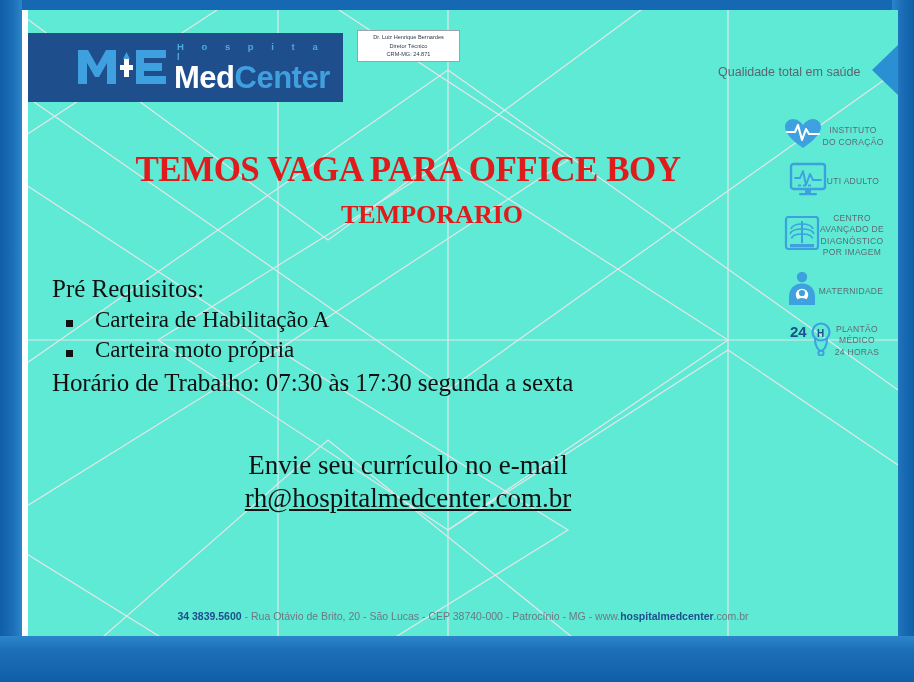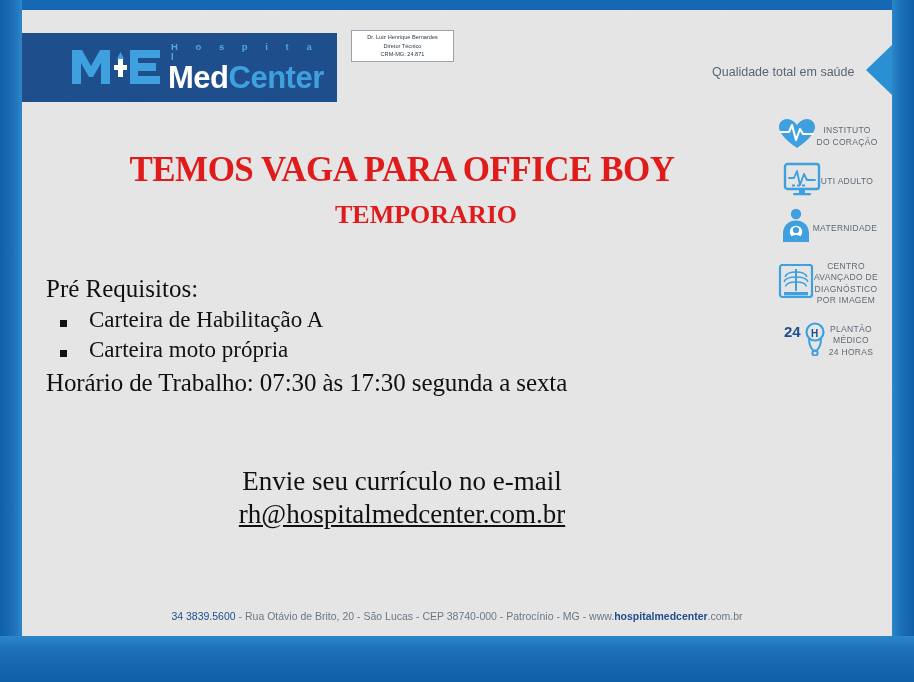--- a/index.html
+++ b/index.html
@@ -30,23 +30,23 @@
   .frame-top    { left: 0;  top: 0;    width: 914px; height: 10px; }
   .frame-bottom { left: 0;  bottom: 0; width: 914px; height: 46px; }
 
   .frame-left   { background: linear-gradient(to right, #0f5EA8 0%, #1C6FB8 60%, #2C86C9 100%); }
   .frame-right  { background: linear-gradient(to left,  #0f5EA8 0%, #1C6FB8 60%, #2C86C9 100%); }
   .frame-bottom { background: linear-gradient(to top,   #0f5EA8 0%, #1C6FB8 70%, #2C86C9 100%); }
   .frame-top    { background: #1668B3; }
 
   .inner-white {
     position: absolute;
-    left: 22px; top: 10px;
+    left: 28px; top: 10px;
     width: 870px; height: 626px;
-    background: #e5e5e5;
+    background: #5eead4;
     overflow: hidden;
   }
 
   
   .watermark {
     position: absolute;
     left: 0; top: 0;
     width: 870px; height: 626px;
     pointer-events: none;
   }
@@ -188,21 +188,21 @@
 
   .contact-block {
     position: absolute;
     left: 0;
     top: 440px;
     width: 760px;
     text-align: center;
     font-family: "Liberation Serif", serif;
     color: #111111;
   }
-  .contact-line1 { font-size: 27px; margin-top: 16px; }
+  .contact-line1 { font-size: 27px; }
   .contact-email {
     font-size: 27px;
     text-decoration: underline;
     margin-top: 2px;
   }
 
   
   .services {
     position: absolute;
     right: 4px;
@@ -234,21 +234,21 @@
     position: absolute;
     left: 0;
     bottom: 14px;
     width: 870px;
     text-align: center;
     font-size: 10.5px;
     color: #6c7883;
     white-space: nowrap;
   }
   .footer b { color: #1F4E8C; }
-  .footer .phone { color: #1F4E8C; font-weight: normal; }
+  .footer .phone { color: #1F4E8C; font-weight: bold; }
 </style>
 </head>
 <body>
 
 <div id="poster">
 
   <div class="frame-top"></div>
   <div class="frame-left"></div>
   <div class="frame-right"></div>
   <div class="frame-bottom"></div>
@@ -346,33 +346,20 @@
             <rect x="2" y="2" width="34" height="25" rx="2.5" fill="none" stroke="#3FA0DF" stroke-width="2.4"></rect>
             <polyline points="6,16 11,16 14,9 17,23 21,12 24,18 32,18" fill="none" stroke="#3FA0DF" stroke-width="1.9" stroke-linejoin="round" stroke-linecap="round"></polyline>
             <rect x="9" y="22.5" width="3" height="2" fill="#3FA0DF"></rect>
             <rect x="14" y="22.5" width="3" height="2" fill="#3FA0DF"></rect>
             <rect x="19" y="22.5" width="3" height="2" fill="#3FA0DF"></rect>
             <rect x="16" y="27" width="6" height="4" fill="#3FA0DF"></rect>
             <rect x="10" y="31" width="18" height="2.3" rx="1" fill="#3FA0DF"></rect>
           </svg>
         </span>
         <span class="service-label">UTI ADULTO</span>
-      </div>
-
-      <div class="service">
-        <span class="service-icon">
-          <svg width="34" height="36" viewBox="0 0 34 36">
-            <circle cx="17" cy="6" r="5.2" fill="#3FA0DF"></circle>
-            <path d="M17 12.5 C9 12.5 4 18 4 26 L4 34 L30 34 L30 26 C30 18 25 12.5 17 12.5 Z" fill="#3FA0DF"></path>
-            <circle cx="17" cy="24" r="6.2" fill="#ffffff"></circle>
-            <circle cx="17" cy="22" r="3.1" fill="#3FA0DF"></circle>
-            <path d="M11 30 C13 26 21 26 23 30 Z" fill="#3FA0DF"></path>
-          </svg>
-        </span>
-        <span class="service-label">MATERNIDADE</span>
       </div>
 
       <div class="service">
         <span class="service-icon">
           <svg width="36" height="34" viewBox="0 0 36 34">
             <rect x="2" y="1" width="32" height="32" rx="2.5" fill="none" stroke="#3FA0DF" stroke-width="2.2"></rect>
             <line x1="18" y1="5" x2="18" y2="27" stroke="#3FA0DF" stroke-width="2"></line>
             <path d="M18 8 C12 8 8 10 7 13" fill="none" stroke="#3FA0DF" stroke-width="1.6"></path>
             <path d="M18 8 C24 8 28 10 29 13" fill="none" stroke="#3FA0DF" stroke-width="1.6"></path>
             <path d="M18 13 C11 13 7 15 6 18" fill="none" stroke="#3FA0DF" stroke-width="1.6"></path>
@@ -383,20 +370,33 @@
           </svg>
         </span>
         <span class="service-label">CENTRO
 AVANÇADO DE
 DIAGNÓSTICO
 POR IMAGEM</span>
       </div>
 
       <div class="service">
         <span class="service-icon">
+          <svg width="34" height="36" viewBox="0 0 34 36">
+            <circle cx="17" cy="6" r="5.2" fill="#3FA0DF"></circle>
+            <path d="M17 12.5 C9 12.5 4 18 4 26 L4 34 L30 34 L30 26 C30 18 25 12.5 17 12.5 Z" fill="#3FA0DF"></path>
+            <circle cx="17" cy="24" r="6.2" fill="#ffffff"></circle>
+            <circle cx="17" cy="22" r="3.1" fill="#3FA0DF"></circle>
+            <path d="M11 30 C13 26 21 26 23 30 Z" fill="#3FA0DF"></path>
+          </svg>
+        </span>
+        <span class="service-label">MATERNIDADE</span>
+      </div>
+
+      <div class="service">
+        <span class="service-icon">
           <svg width="46" height="34" viewBox="0 0 46 34">
             <text x="1" y="15" font-family="Liberation Sans, sans-serif" font-size="15" font-weight="bold" fill="#1F4E8C">24</text>
             <circle cx="32" cy="10" r="8.5" fill="none" stroke="#3FA0DF" stroke-width="2.2"></circle>
             <text x="28" y="14.5" font-family="Liberation Sans, sans-serif" font-size="10" font-weight="bold" fill="#1F4E8C">H</text>
             <path d="M26 17 C26 25 30 29 32 29 C34 29 38 25 38 17" fill="none" stroke="#3FA0DF" stroke-width="2.1" stroke-linecap="round"></path>
             <circle cx="32" cy="31" r="2.6" fill="none" stroke="#3FA0DF" stroke-width="2"></circle>
           </svg>
         </span>
         <span class="service-label">PLANTÃO
 MÉDICO

